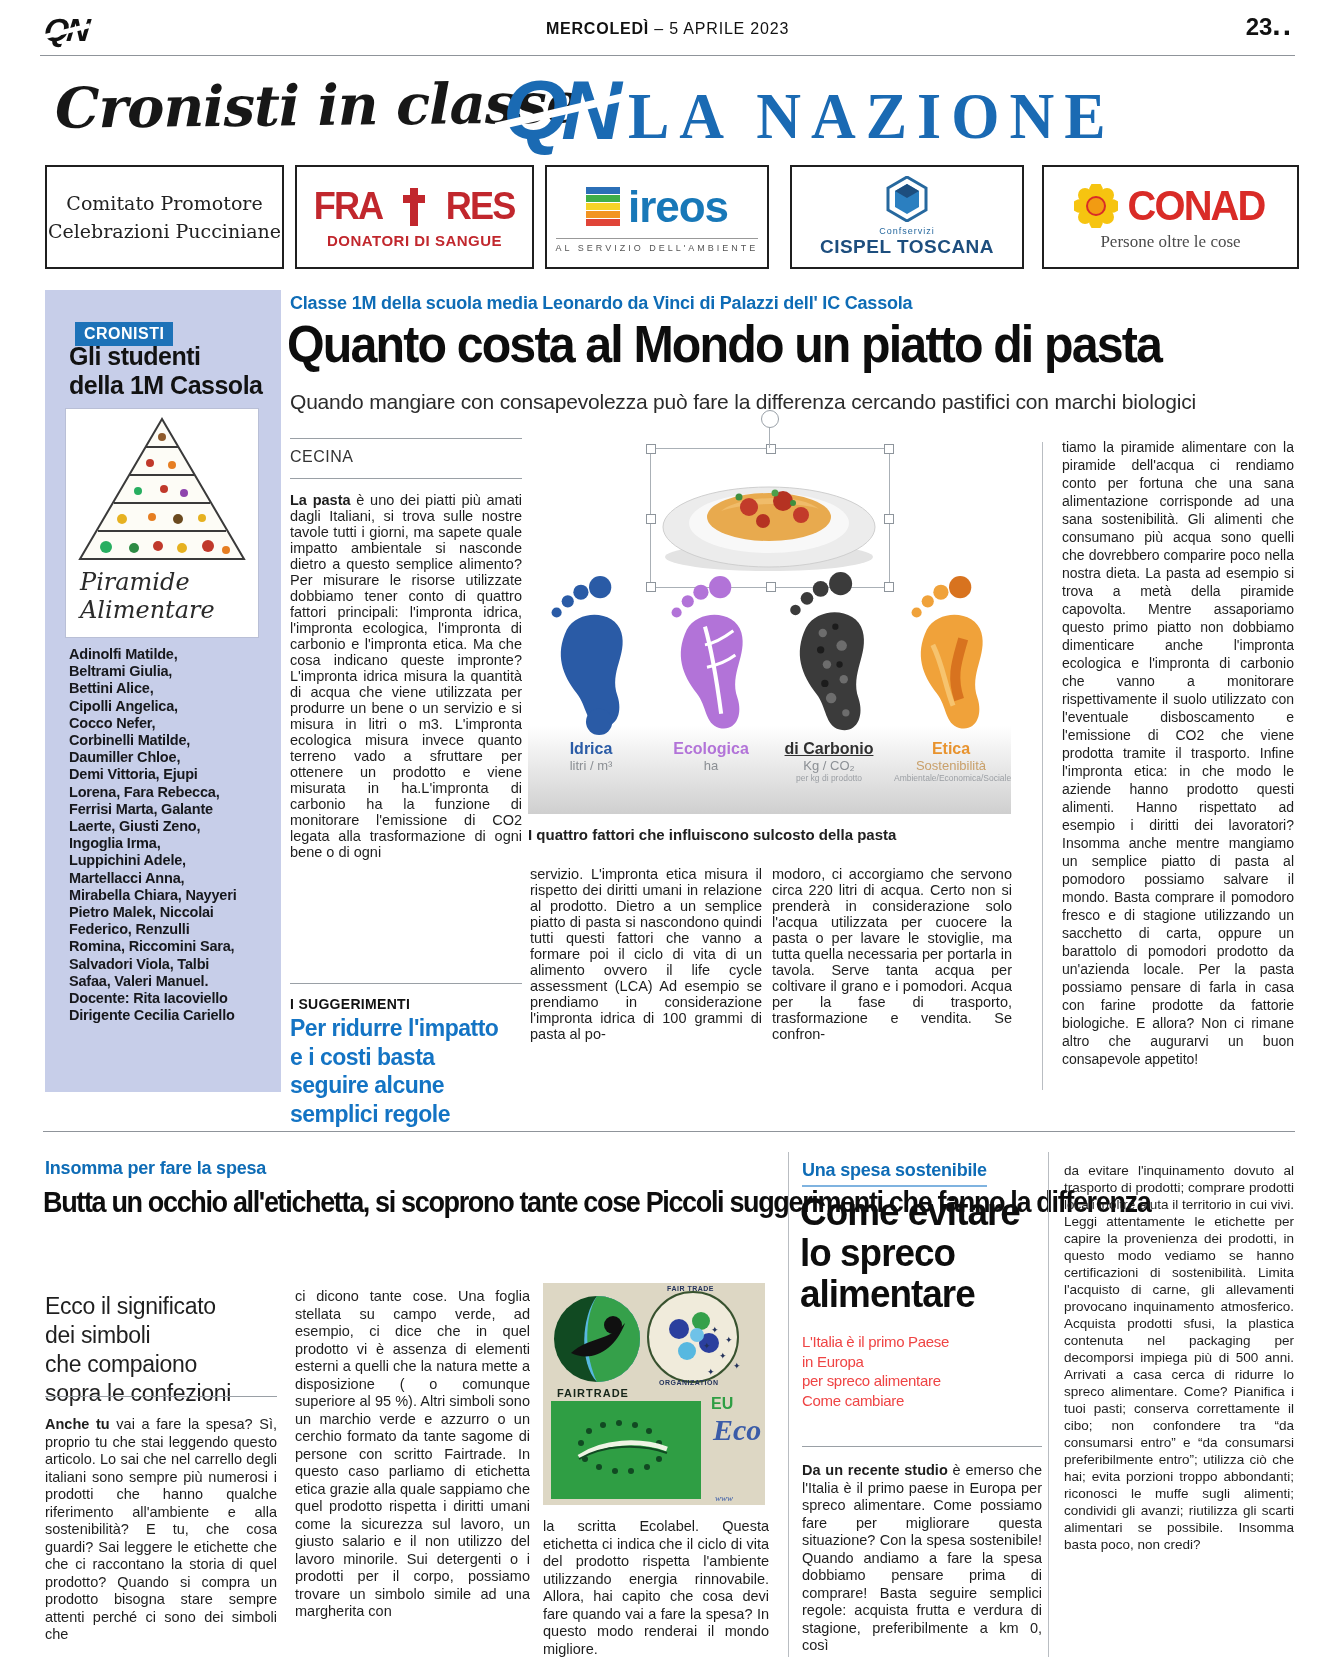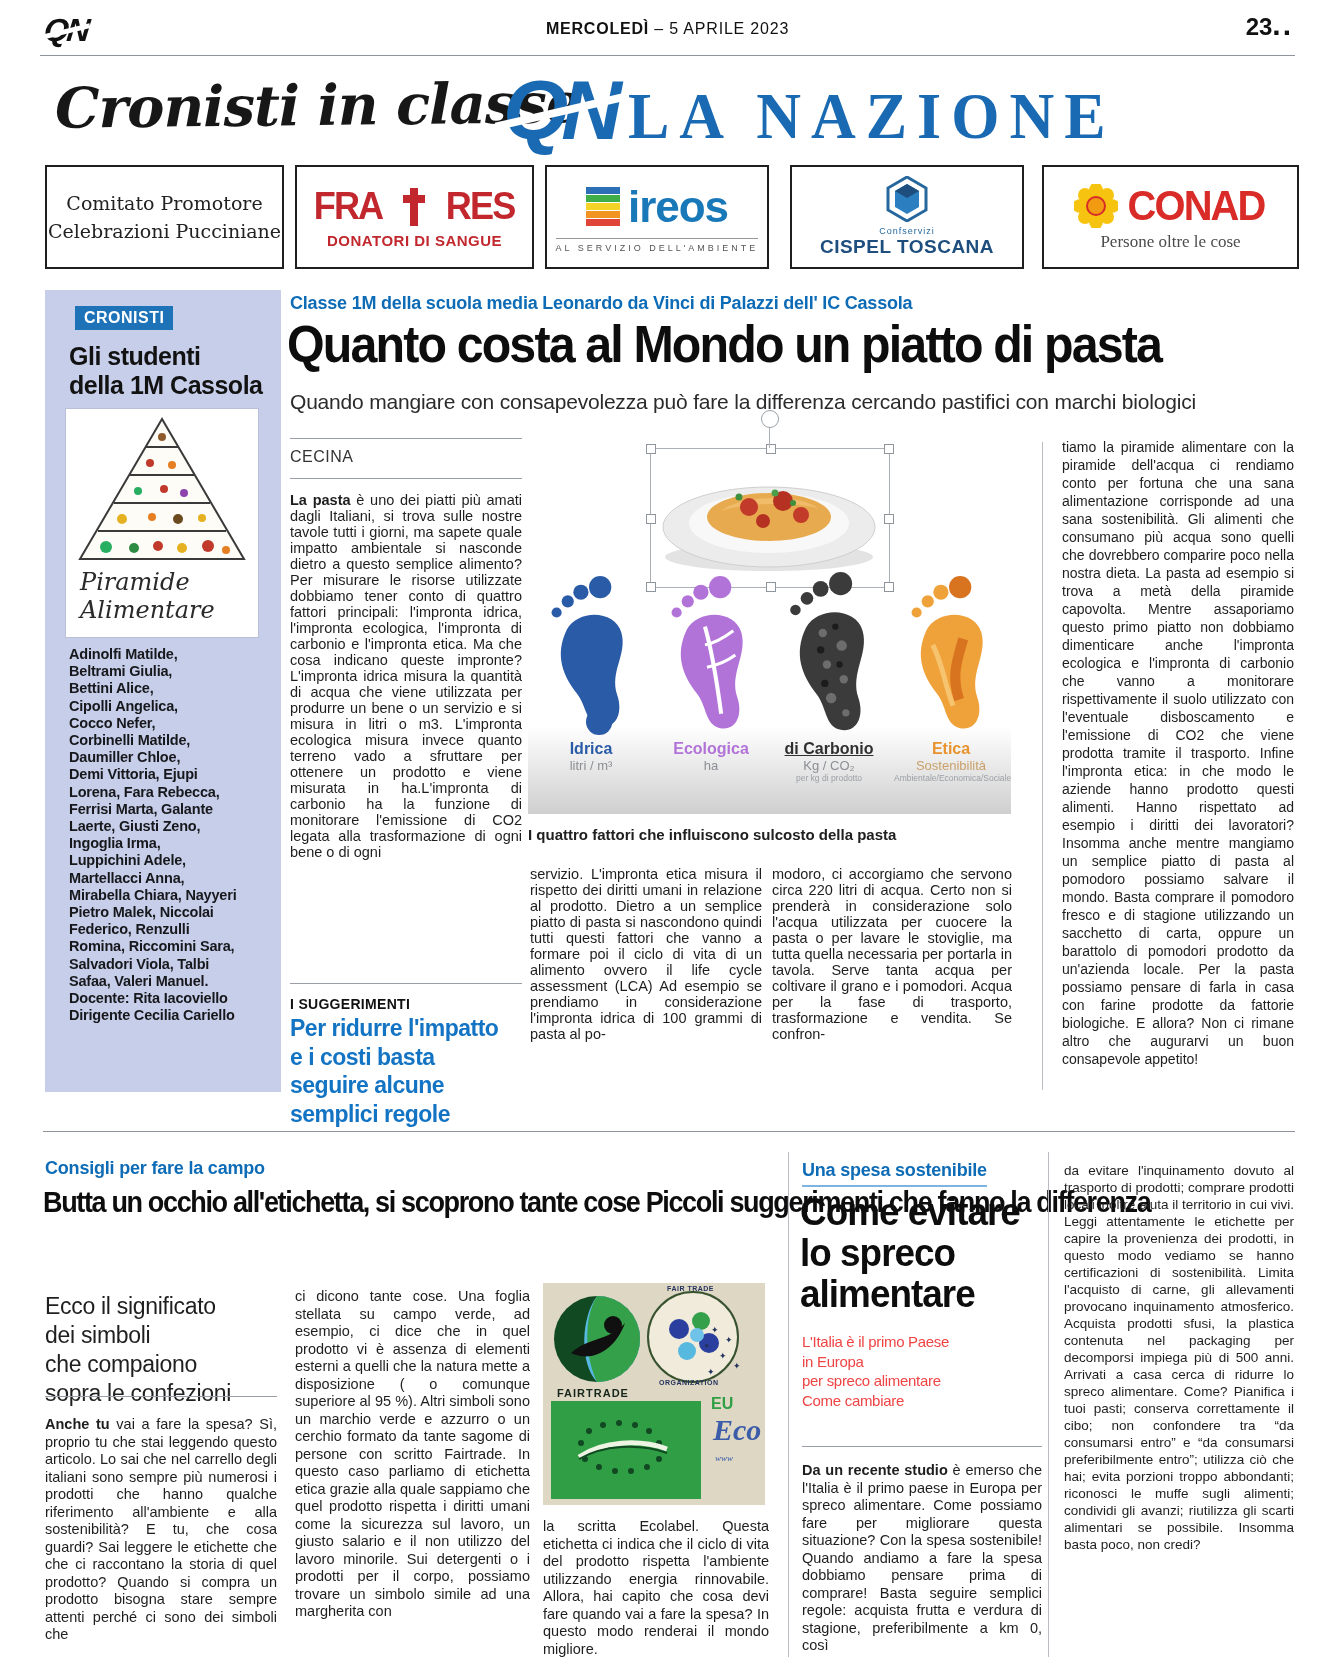--- a/index.html
+++ b/index.html
@@ -89,21 +89,21 @@
   .rot-stem{position:absolute;width:1px;background:#aab0b6;}
   .rot-circle{position:absolute;width:16px;height:16px;border:1px solid #9aa1a8;border-radius:50%;background:#fff;}
   .caption{font-weight:bold;font-size:15px;color:#202020;}
 
   
   .ft-box{background:#ddd7c4;}
   .ft-label{font:bold 11px "Liberation Sans",sans-serif;color:#17261a;letter-spacing:1px;}
   .ft-tiny{font:bold 7px "Liberation Sans",sans-serif;color:#24335c;letter-spacing:.5px;}
   .eu-word{font:bold 16px "Liberation Sans",sans-serif;color:#2f9e44;}
   .eco-word{font:bold italic 30px "Liberation Serif",serif;color:#3b5ca8;}
-  .ft-www{font:italic 9px "Liberation Serif",serif;color:#3b5ca8;}
+  .ft-www{font:italic 9px "Liberation Serif",serif;color:#3b5ca8;margin-top:40px;}
   .star{position:absolute;color:#24335c;font-size:9px;}
 </style>
 </head>
 <body>
 
 <div class="page">
 
   <div class="abs qn-small" style="left:44px;top:12px;">
     <span>QN</span>
     <span class="swoosh"></span>
@@ -179,21 +179,21 @@
     <svg width="42" height="46" viewBox="0 0 42 46">
       <polygon points="21,1 40,12 40,34 21,45 2,34 2,12" fill="none" stroke="#26689e" stroke-width="3"></polygon>
       <polygon points="21,8 33,15 33,31 21,38 9,31 9,15" fill="#2b7fc0"></polygon>
       <polygon points="21,8 33,15 21,22 9,15" fill="#1d4e7e"></polygon>
     </svg>
     <div class="cispel-pre">Confservizi</div>
     <div class="cispel-title">CISPEL TOSCANA</div>
   </div>
 
   <div class="abs sidebar" style="left:45px;top:290px;width:236px;height:802px;">
-    <div class="abs" style="left:24px;top:16px;padding-left:6px;">
+    <div class="abs" style="left:24px;top:32px;padding-left:6px;">
       <span class="badge">CRONISTI</span>
     </div>
     <div class="abs sb-title pre" style="left:24px;top:52px;">Gli studenti
 della 1M Cassola</div>
     <div class="abs pyr-box" style="left:20px;top:118px;width:192px;height:228px;">
       <svg width="176" height="148" viewBox="0 0 176 148" style="display:block;margin:6px auto 0;">
         <polygon points="88,4 6,144 170,144" fill="#fdfcf6" stroke="#3a3a3a" stroke-width="2"></polygon>
         <line x1="72" y1="32" x2="104" y2="32" stroke="#3a3a3a" stroke-width="2"></line>
         <line x1="56" y1="60" x2="120" y2="60" stroke="#3a3a3a" stroke-width="2"></line>
         <line x1="40" y1="88" x2="136" y2="88" stroke="#3a3a3a" stroke-width="2"></line>
@@ -370,21 +370,21 @@
   <div class="abs caption" style="left:528px;top:826px;width:483px;">I quattro fattori che influiscono sulcosto della pasta</div>
 
   <div class="abs body just clip" style="left:530px;top:866px;width:232px;height:226px;">servizio. L'impronta etica misura il rispetto dei diritti umani in relazione al prodotto. Dietro a un semplice piatto di pasta si nascondono quindi tutti questi fattori che vanno a formare poi il ciclo di vita di un alimento ovvero il life cycle assessment (LCA) Ad esempio se prendiamo in considerazione l'impronta idrica di 100 grammi di pasta al po-</div>
   <div class="abs body just clip" style="left:772px;top:866px;width:240px;height:226px;">modoro, ci accorgiamo che servono circa 220 litri di acqua. Certo non si prenderà in considerazione solo l'acqua utilizzata per cuocere la pasta o per lavare le stoviglie, ma tutta quella necessaria per portarla in tavola. Serve tanta acqua per coltivare il grano e i pomodori. Acqua per la fase di trasporto, trasformazione e vendita. Se confron-</div>
 
   <div class="abs vrule" style="left:1042px;top:442px;height:648px;"></div>
   <div class="abs body-sm just clip" style="left:1062px;top:438px;width:232px;height:652px;">tiamo la piramide alimentare con la piramide dell'acqua ci rendiamo conto per fortuna che una sana alimentazione corrisponde ad una sana sostenibilità. Gli alimenti che consumano più acqua sono quelli che dovrebbero comparire poco nella nostra dieta. La pasta ad esempio si trova a metà della piramide capovolta. Mentre assaporiamo questo primo piatto non dobbiamo dimenticare anche l'impronta ecologica e l'impronta di carbonio che vanno a monitorare rispettivamente il suolo utilizzato con l'eventuale disboscamento e l'emissione di CO2 che viene prodotta tramite il trasporto. Infine l'impronta etica: in che modo le aziende hanno prodotto questi alimenti. Hanno rispettato ad esempio i diritti dei lavoratori? Insomma anche mentre mangiamo un semplice piatto di pasta al pomodoro possiamo salvare il mondo. Basta comprare il pomodoro fresco e di stagione utilizzando un sacchetto di carta, oppure un barattolo di pomodori prodotto da un'azienda locale. Per la pasta possiamo pensare di farla in casa con farine prodotte da fattorie biologiche. E allora? Non ci rimane altro che augurarvi un buon consapevole appetito!</div>
 
   <div class="abs hrule" style="left:43px;top:1131px;width:1252px;"></div>
 
-  <div class="abs kicker" style="left:45px;top:1158px;">Consigli per fare la campo</div>
+  <div class="abs kicker" style="left:45px;top:1158px;">Insomma per fare la spesa</div>
   <div class="abs headline h-2 pre" style="left:43px;top:1182px;">Butta un occhio all'etichetta, si scoprono tante cose
 Piccoli suggerimenti che fanno la differenza</div>
 
   <div class="abs standfirst pre" style="left:45px;top:1292px;width:232px;">Ecco il significato
 dei simboli
 che compaiono
 sopra le confezioni</div>
   <div class="abs thinrule" style="left:45px;top:1396px;width:232px;"></div>
   <div class="abs body-bt just clip" style="left:45px;top:1416px;width:232px;height:241px;">
     <b>Anche tu</b><span> vai a fare la spesa? Sì, proprio tu che stai leggendo questo articolo. Lo sai che nel carrello degli italiani sono sempre più numerosi i prodotti che hanno qualche riferimento all'ambiente e alla sostenibilità? E tu, che cosa guardi? Sai leggere le etichette che che ci raccontano la storia di quel prodotto? Quando si compra un prodotto bisogna stare sempre attenti perché ci sono dei simboli che</span>

